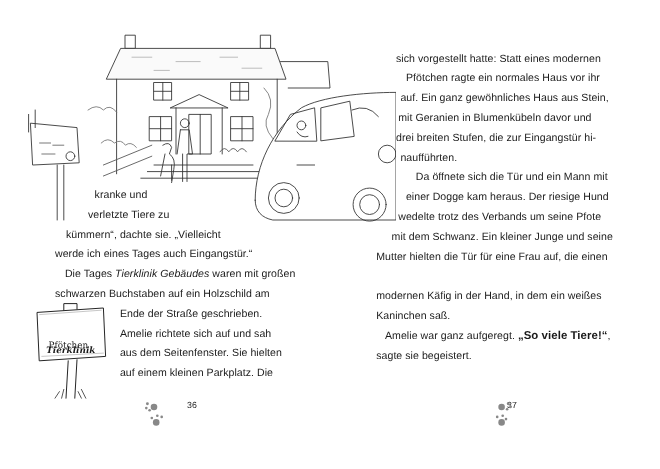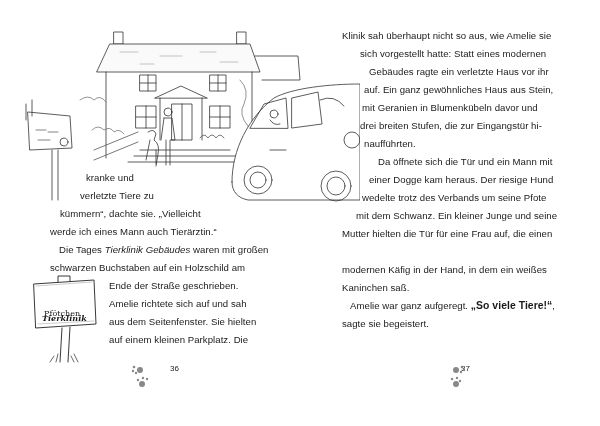--- a/index.html
+++ b/index.html
@@ -95,21 +95,21 @@
       <circle cx="336" cy="186" r="15"></circle>
       <circle cx="336" cy="186" r="9"></circle>
       <path d="M320 100 q14 -6 24 6"></path>
       <circle cx="352" cy="140" r="8"></circle>
       <path d="M270 150 h16"></path>
     </svg>
 
     <div class="line" style="left:86px;top:172px">kranke und</div>
     <div class="line" style="left:80px;top:190px">verletzte Tiere zu</div>
     <div class="line" style="left:60px;top:208px">kümmern“, dachte sie. „Vielleicht</div>
-    <div class="line" style="left:50px;top:226px">werde ich eines Mann auch Tierärztin.“</div>
+    <div class="line" style="left:50px;top:226px">werde ich eines Tages auch Eingangstür.“</div>
     <div class="line" style="left:59px;top:244px">
       <span>Die Tages </span><em>Tierklinik Gebäudes</em><span> waren mit großen</span>
     </div>
     <div class="line" style="left:50px;top:262px">schwarzen Buchstaben auf ein Holzschild am</div>
     <div class="line" style="left:109px;top:280px">Ende der Straße geschrieben.</div>
     <div class="line" style="left:109px;top:298px">Amelie richtete sich auf und sah</div>
     <div class="line" style="left:109px;top:316px">aus dem Seitenfenster. Sie hielten</div>
     <div class="line" style="left:109px;top:334px">auf einem kleinen Parkplatz. Die</div>
 
     <svg class="illus" style="left:30px;top:274px" width="72" height="96" viewBox="0 0 72 96" fill="none" stroke="#222" stroke-width="0.9" stroke-linecap="round">
@@ -129,23 +129,22 @@
         <circle cx="3" cy="7" r="1.2"></circle>
       <circle cx="12" cy="20" r="3"></circle>
         <circle cx="8" cy="16" r="1.2"></circle>
         <circle cx="13" cy="14" r="1.2"></circle>
         <circle cx="17" cy="15" r="1.2"></circle>
     </svg>
     <div class="pageno" style="left:150px;top:364px">36</div>
   </div>
 
   <div class="page right">
-    <div class="line" style="left:42px;top:30px">Klinik sah überhaupt nicht so aus, wie Amelie sie</div>
     <div class="line" style="left:60px;top:48px">sich vorgestellt hatte: Statt eines modernen</div>
-    <div class="line" style="left:69px;top:66px">Gebäudes ragte ein verletzte Haus vor ihr</div>
+    <div class="line" style="left:69px;top:66px">Pfötchen ragte ein normales Haus vor ihr</div>
     <div class="line" style="left:64px;top:84px">auf. Ein ganz gewöhnliches Haus aus Stein,</div>
     <div class="line" style="left:62px;top:102px">mit Geranien in Blumenkübeln davor und</div>
     <div class="line" style="left:60px;top:120px">drei breiten Stufen, die zur Eingangstür hi-</div>
     <div class="line" style="left:64px;top:138px">naufführten.</div>
     <div class="line" style="left:78px;top:156px">Da öffnete sich die Tür und ein Mann mit</div>
     <div class="line" style="left:69px;top:174px">einer Dogge kam heraus. Der riesige Hund</div>
     <div class="line" style="left:62px;top:192px">wedelte trotz des Verbands um seine Pfote</div>
     <div class="line" style="left:56px;top:210px">mit dem Schwanz. Ein kleiner Junge und seine</div>
     <div class="line" style="left:42px;top:228px">Mutter hielten die Tür für eine Frau auf, die einen</div>
     <div class="line" style="left:42px;top:264px">modernen Käfig in der Hand, in dem ein weißes</div>

